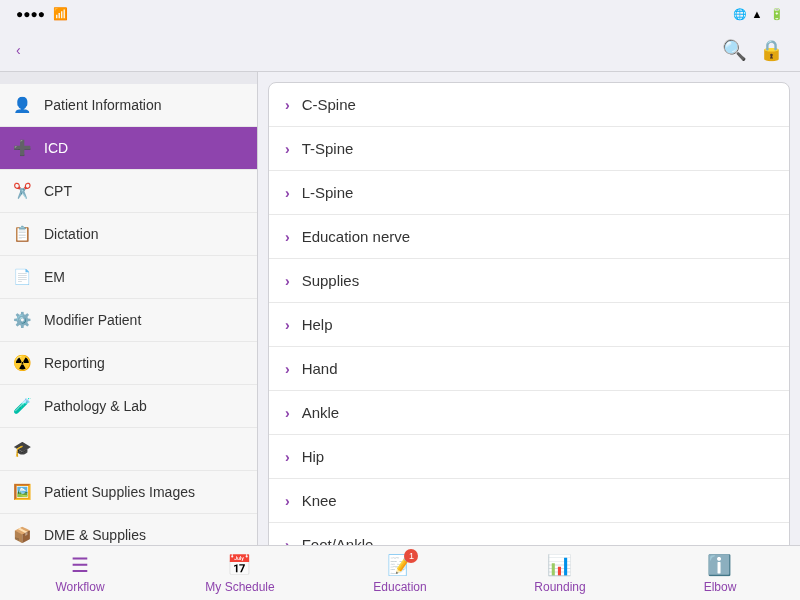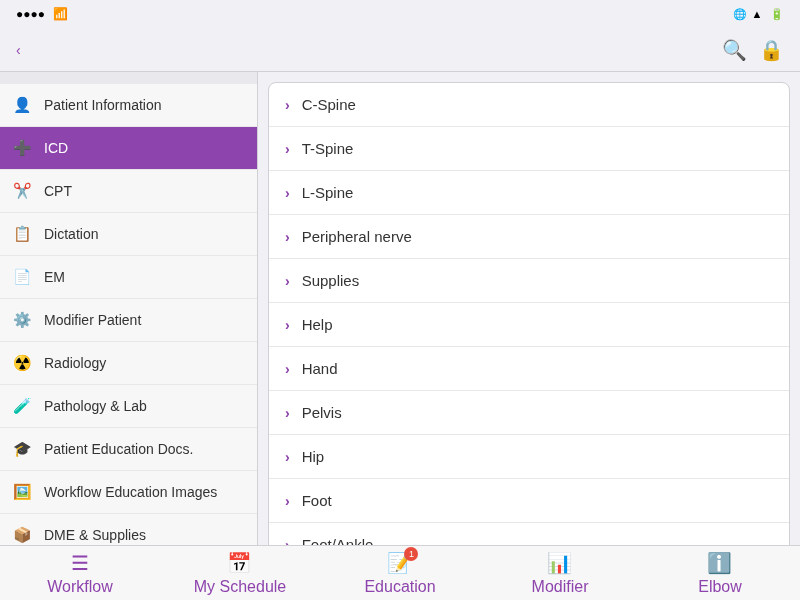--- a/index.html
+++ b/index.html
@@ -154,21 +154,21 @@
       display: flex;
       flex-direction: column;
       align-items: center;
       justify-content: center;
       gap: 3px;
       cursor: pointer;
       flex: 1;
       color: #8e44ad;
     }
     .tab-icon { font-size: 20px; position: relative; }
-    .tab-label { font-size: 16px; color: #8e44ad; }
+    .tab-label { font-size: 12px; color: #8e44ad; }
     .tab-badge {
       position: absolute;
       top: -4px;
       right: -6px;
       background: #e74c3c;
       color: white;
       border-radius: 50%;
       width: 14px;
       height: 14px;
       font-size: 9px;
@@ -231,33 +231,32 @@
         <div class="sidebar-item">
     <span class="item-icon">📄</span>
     <span>EM</span>
   </div>
         <div class="sidebar-item">
     <span class="item-icon">⚙️</span>
     <span>Modifier Patient</span>
   </div>
         <div class="sidebar-item">
     <span class="item-icon">☢️</span>
-    <span>Radiology</span>
+    <span>Reporting</span>
   </div>
         <div class="sidebar-item">
     <span class="item-icon">🧪</span>
     <span>Pathology &amp; Lab</span>
   </div>
         <div class="sidebar-item">
     <span class="item-icon">🎓</span>
-    <span>Patient Education Docs.</span>
   </div>
         <div class="sidebar-item">
     <span class="item-icon">🖼️</span>
-    <span>Workflow Education Images</span>
+    <span>Patient Supplies Images</span>
   </div>
         <div class="sidebar-item">
     <span class="item-icon">📦</span>
     <span>DME &amp; Supplies</span>
   </div>
       </div>
   </div>
 
   <div class="content-area">
     <div class="content-list">
@@ -269,45 +268,45 @@
           <div class="content-list-item">
     <span class="chevron">›</span>
     <span>T-Spine</span>
   </div>
           <div class="content-list-item">
     <span class="chevron">›</span>
     <span>L-Spine</span>
   </div>
           <div class="content-list-item">
     <span class="chevron">›</span>
-    <span>Peripheral nerve</span>
+    <span>Education nerve</span>
   </div>
           <div class="content-list-item">
     <span class="chevron">›</span>
     <span>Supplies</span>
   </div>
           <div class="content-list-item">
     <span class="chevron">›</span>
     <span>Help</span>
   </div>
           <div class="content-list-item">
     <span class="chevron">›</span>
     <span>Hand</span>
   </div>
           <div class="content-list-item">
     <span class="chevron">›</span>
-    <span>Pelvis</span>
+    <span>Ankle</span>
   </div>
           <div class="content-list-item">
     <span class="chevron">›</span>
     <span>Hip</span>
   </div>
           <div class="content-list-item">
     <span class="chevron">›</span>
-    <span>Foot</span>
+    <span>Knee</span>
   </div>
           <div class="content-list-item">
     <span class="chevron">›</span>
     <span>Foot/Ankle</span>
   </div>
         </div>
     </div>
   </div>
 
 </div>
@@ -321,20 +320,20 @@
       <div class="tab-item">
     <span class="tab-icon">📅</span>
     <span class="tab-label">My Schedule</span>
   </div>
       <div class="tab-item">
     <span class="tab-icon">📝<span class="tab-badge">1</span></span>
     <span class="tab-label">Education</span>
   </div>
       <div class="tab-item">
     <span class="tab-icon">📊</span>
-    <span class="tab-label">Modifier</span>
+    <span class="tab-label">Rounding</span>
   </div>
       <div class="tab-item">
     <span class="tab-icon">ℹ️</span>
     <span class="tab-label">Elbow</span>
   </div>
     </div>
 </div>
 
 </body></html>

